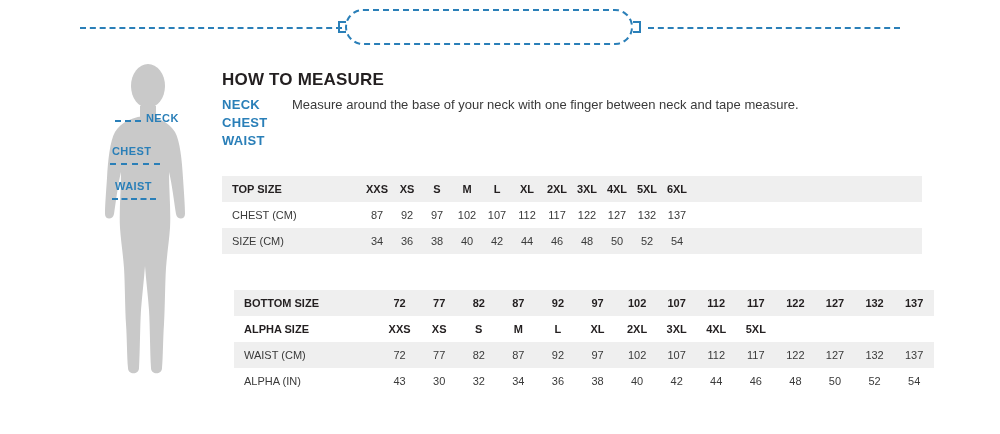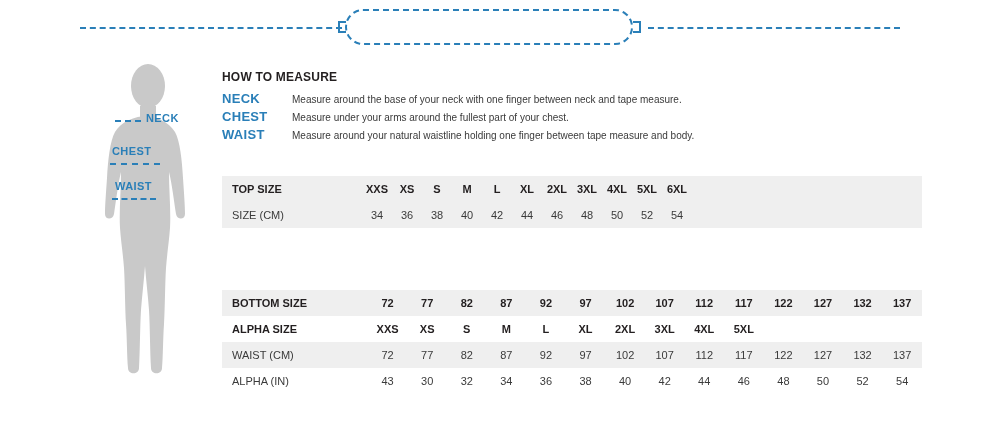--- a/index.html
+++ b/index.html
@@ -85,41 +85,41 @@
   .dash-waist { left: 112px; top: 198px; width: 44px; }
 
   
   .howto {
     position: absolute;
     left: 222px;
     top: 70px;
     width: 700px;
   }
   .howto-title {
-    font-size: 12px;
+    font-size: 17px;
     font-weight: 700;
     letter-spacing: .2px;
     color: #231f20;
     margin-bottom: 7px;
   }
   .howto-row {
     display: flex;
     align-items: baseline;
     margin-bottom: 3px;
   }
   .howto-term {
     width: 70px;
     flex: 0 0 70px;
     font-size: 13px;
     font-weight: 700;
     color: #2a7fb8;
     letter-spacing: .3px;
   }
   .howto-desc {
-    font-size: 10px;
+    font-size: 13px;
     color: #3a3a3a;
   }
 
   
   .tbl {
     position: absolute;
     border-collapse: collapse;
     font-size: 11px;
     color: #3a3a3a;
   }
@@ -136,21 +136,21 @@
     white-space: nowrap;
   }
   .tbl tr.head td {
     font-weight: 700;
     color: #231f20;
   }
   .tbl tr.shade td { background: #efefef; }
   .tbl tr.plain td { background: #ffffff; }
 
   #top-table    { left: 222px; top: 176px; width: 700px; }
-  #bottom-table { left: 222px; top: 290px; width: 700px; }
+  #bottom-table { left: 234px; top: 290px; width: 700px; }
 
   #top-table    .lbl { width: 130px; }
   #bottom-table .lbl { width: 130px; }
   #top-table    td.v { width: 30px; }
   #bottom-table td.v { width: 38px; }
 </style>
 </head>
 <body>
 
 <div class="banner">
@@ -204,43 +204,56 @@
 
 <div class="howto">
   <div class="howto-title">HOW TO MEASURE</div>
 
   <div class="howto-row">
     <div class="howto-term">NECK</div>
     <div class="howto-desc">Measure around the base of your neck with one finger between neck and tape measure.</div>
   </div>
   <div class="howto-row">
     <div class="howto-term">CHEST</div>
-    <div class="howto-desc">Measure under your arms around the fullest part of your chest.</div>
   </div>
   <div class="howto-row">
     <div class="howto-term">WAIST</div>
-    <div class="howto-desc">Measure around your natural waistline holding one finger between tape measure and body.</div>
   </div>
 </div>
 
 <table class="tbl" id="top-table">
   <tbody>
     <tr class="head shade">
       <td class="lbl">TOP SIZE</td>
       <td class="v">XXS</td>
       <td class="v">XS</td>
       <td class="v">S</td>
       <td class="v">M</td>
       <td class="v">L</td>
       <td class="v">XL</td>
       <td class="v">2XL</td>
       <td class="v">3XL</td>
       <td class="v">4XL</td>
       <td class="v">5XL</td>
       <td class="v">6XL</td>
+      <td></td>
+    </tr>
+    <tr class="plain">
+      <td class="lbl">CHEST (CM)</td>
+      <td class="v">87</td>
+      <td class="v">92</td>
+      <td class="v">97</td>
+      <td class="v">102</td>
+      <td class="v">107</td>
+      <td class="v">112</td>
+      <td class="v">117</td>
+      <td class="v">122</td>
+      <td class="v">127</td>
+      <td class="v">132</td>
+      <td class="v">137</td>
       <td></td>
     </tr>
     <tr class="shade">
       <td class="lbl">SIZE (CM)</td>
       <td class="v">34</td>
       <td class="v">36</td>
       <td class="v">38</td>
       <td class="v">40</td>
       <td class="v">42</td>
       <td class="v">44</td>

